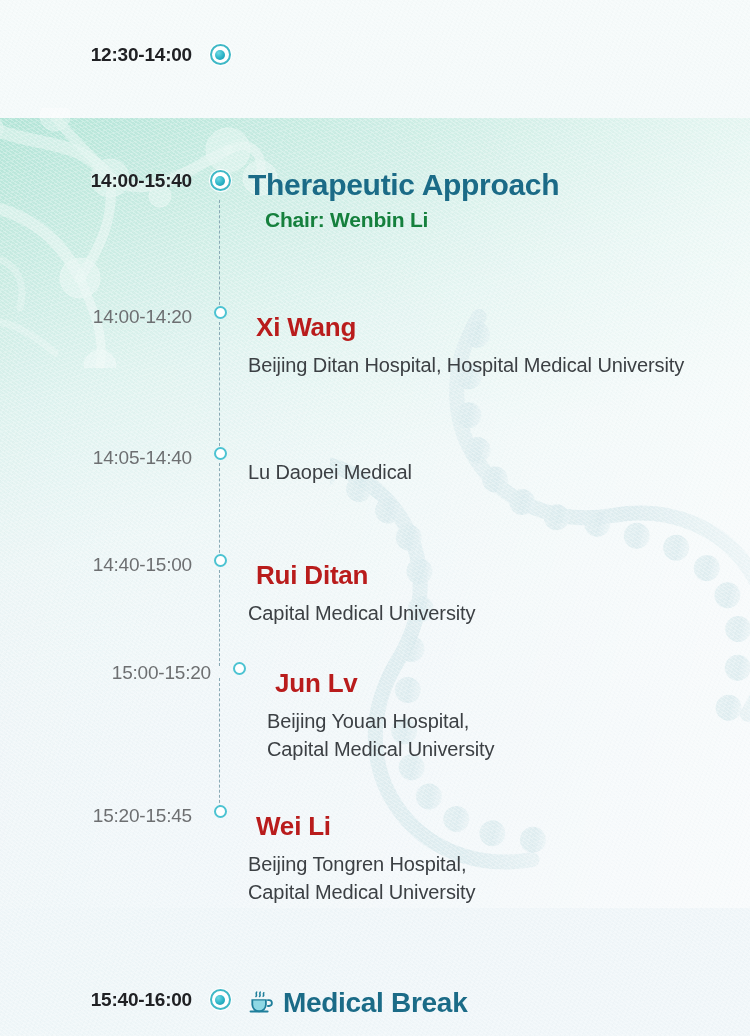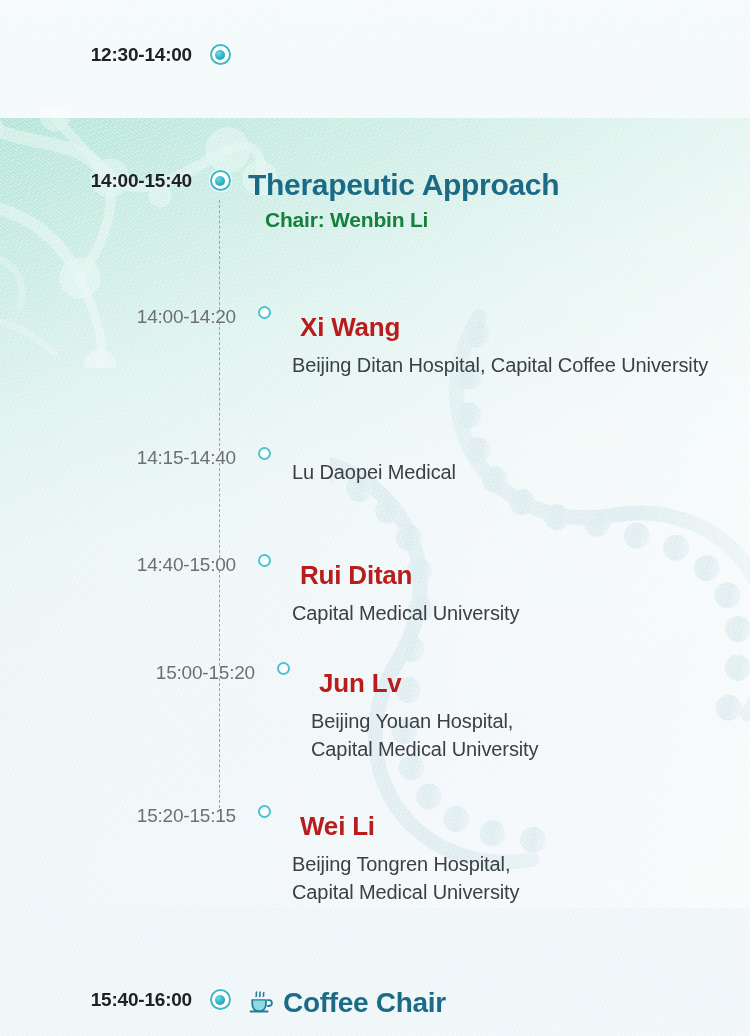--- a/index.html
+++ b/index.html
@@ -120,21 +120,20 @@
     font-weight: bold;
     color: #202124;
     letter-spacing: -0.2px;
   }
 
   .time.minor {
     font-size: 19px;
     font-weight: normal;
     color: #6d6f71;
     letter-spacing: -0.2px;
-    margin-left: 44px;
   }
 
   
   .marker-col {
     position: relative;
     width: 56px;
     display: flex;
     justify-content: center;
     flex: 0 0 56px;
   }
@@ -365,26 +364,26 @@
       </div>
     </div>
 
     <div class="row" style="top:306px;">
       <div class="time minor">14:00-14:20</div>
       <div class="marker-col">
         <span class="dot-minor"></span>
       </div>
       <div class="content">
         <div class="speaker-name">Xi Wang</div>
-        <div class="affil">Beijing Ditan Hospital, Capital Coffee University</div>
+        <div class="affil">Beijing Ditan Hospital, Hospital Medical University</div>
       </div>
     </div>
 
     <div class="row" style="top:447px;">
-      <div class="time minor">14:15-14:40</div>
+      <div class="time minor">14:05-14:40</div>
       <div class="marker-col">
         <span class="dot-minor"></span>
       </div>
       <div class="content">
         <div class="affil">Lu Daopei Medical</div>
       </div>
     </div>
 
     <div class="row" style="top:554px;">
       <div class="time minor">14:40-15:00</div>
@@ -403,21 +402,21 @@
         <span class="dot-minor"></span>
       </div>
       <div class="content">
         <div class="speaker-name">Jun Lv</div>
         <div class="affil" style="white-space:pre-line;">Beijing Youan Hospital,
 Capital Medical University</div>
       </div>
     </div>
 
     <div class="row" style="top:805px;">
-      <div class="time minor">15:20-15:15</div>
+      <div class="time minor">15:20-15:45</div>
       <div class="marker-col">
         <span class="dot-minor"></span>
       </div>
       <div class="content">
         <div class="speaker-name">Wei Li</div>
         <div class="affil" style="white-space:pre-line;">Beijing Tongren Hospital,
 Capital Medical University</div>
       </div>
     </div>
 
@@ -432,19 +431,19 @@
             <g fill="none" stroke="#1f7f9b" stroke-width="1.6" stroke-linecap="round">
               <path d="M8 5.4 C 9.6 4.2, 7.2 2.8, 8.6 1.2"></path>
               <path d="M11.6 5.4 C 13.2 4.2, 10.8 2.8, 12.2 1.2"></path>
               <path d="M15.2 5.2 C 16.6 4.2, 14.6 3.0, 15.8 1.8"></path>
             </g>
             <path d="M3.4 8.2 h15.4 v5.4 a7.7 7.7 0 0 1 -15.4 0 z" fill="#1f7f9b"></path>
             <path d="M5.2 9.6 h11.8 v4.0 a5.9 5.9 0 0 1 -11.8 0 z" fill="#8fd8e4"></path>
             <path d="M19.2 9.2 h1.8 a2.9 2.9 0 0 1 0 5.8 h-1.8" fill="none" stroke="#1f7f9b" stroke-width="1.8"></path>
             <rect x="1.6" y="19.4" width="19" height="2.2" rx="1.1" fill="#1f7f9b"></rect>
           </svg>
-          <span>Coffee Chair</span>
+          <span>Medical Break</span>
         </div>
       </div>
     </div>
 
   </div>
 </div>
 
 </body></html>

